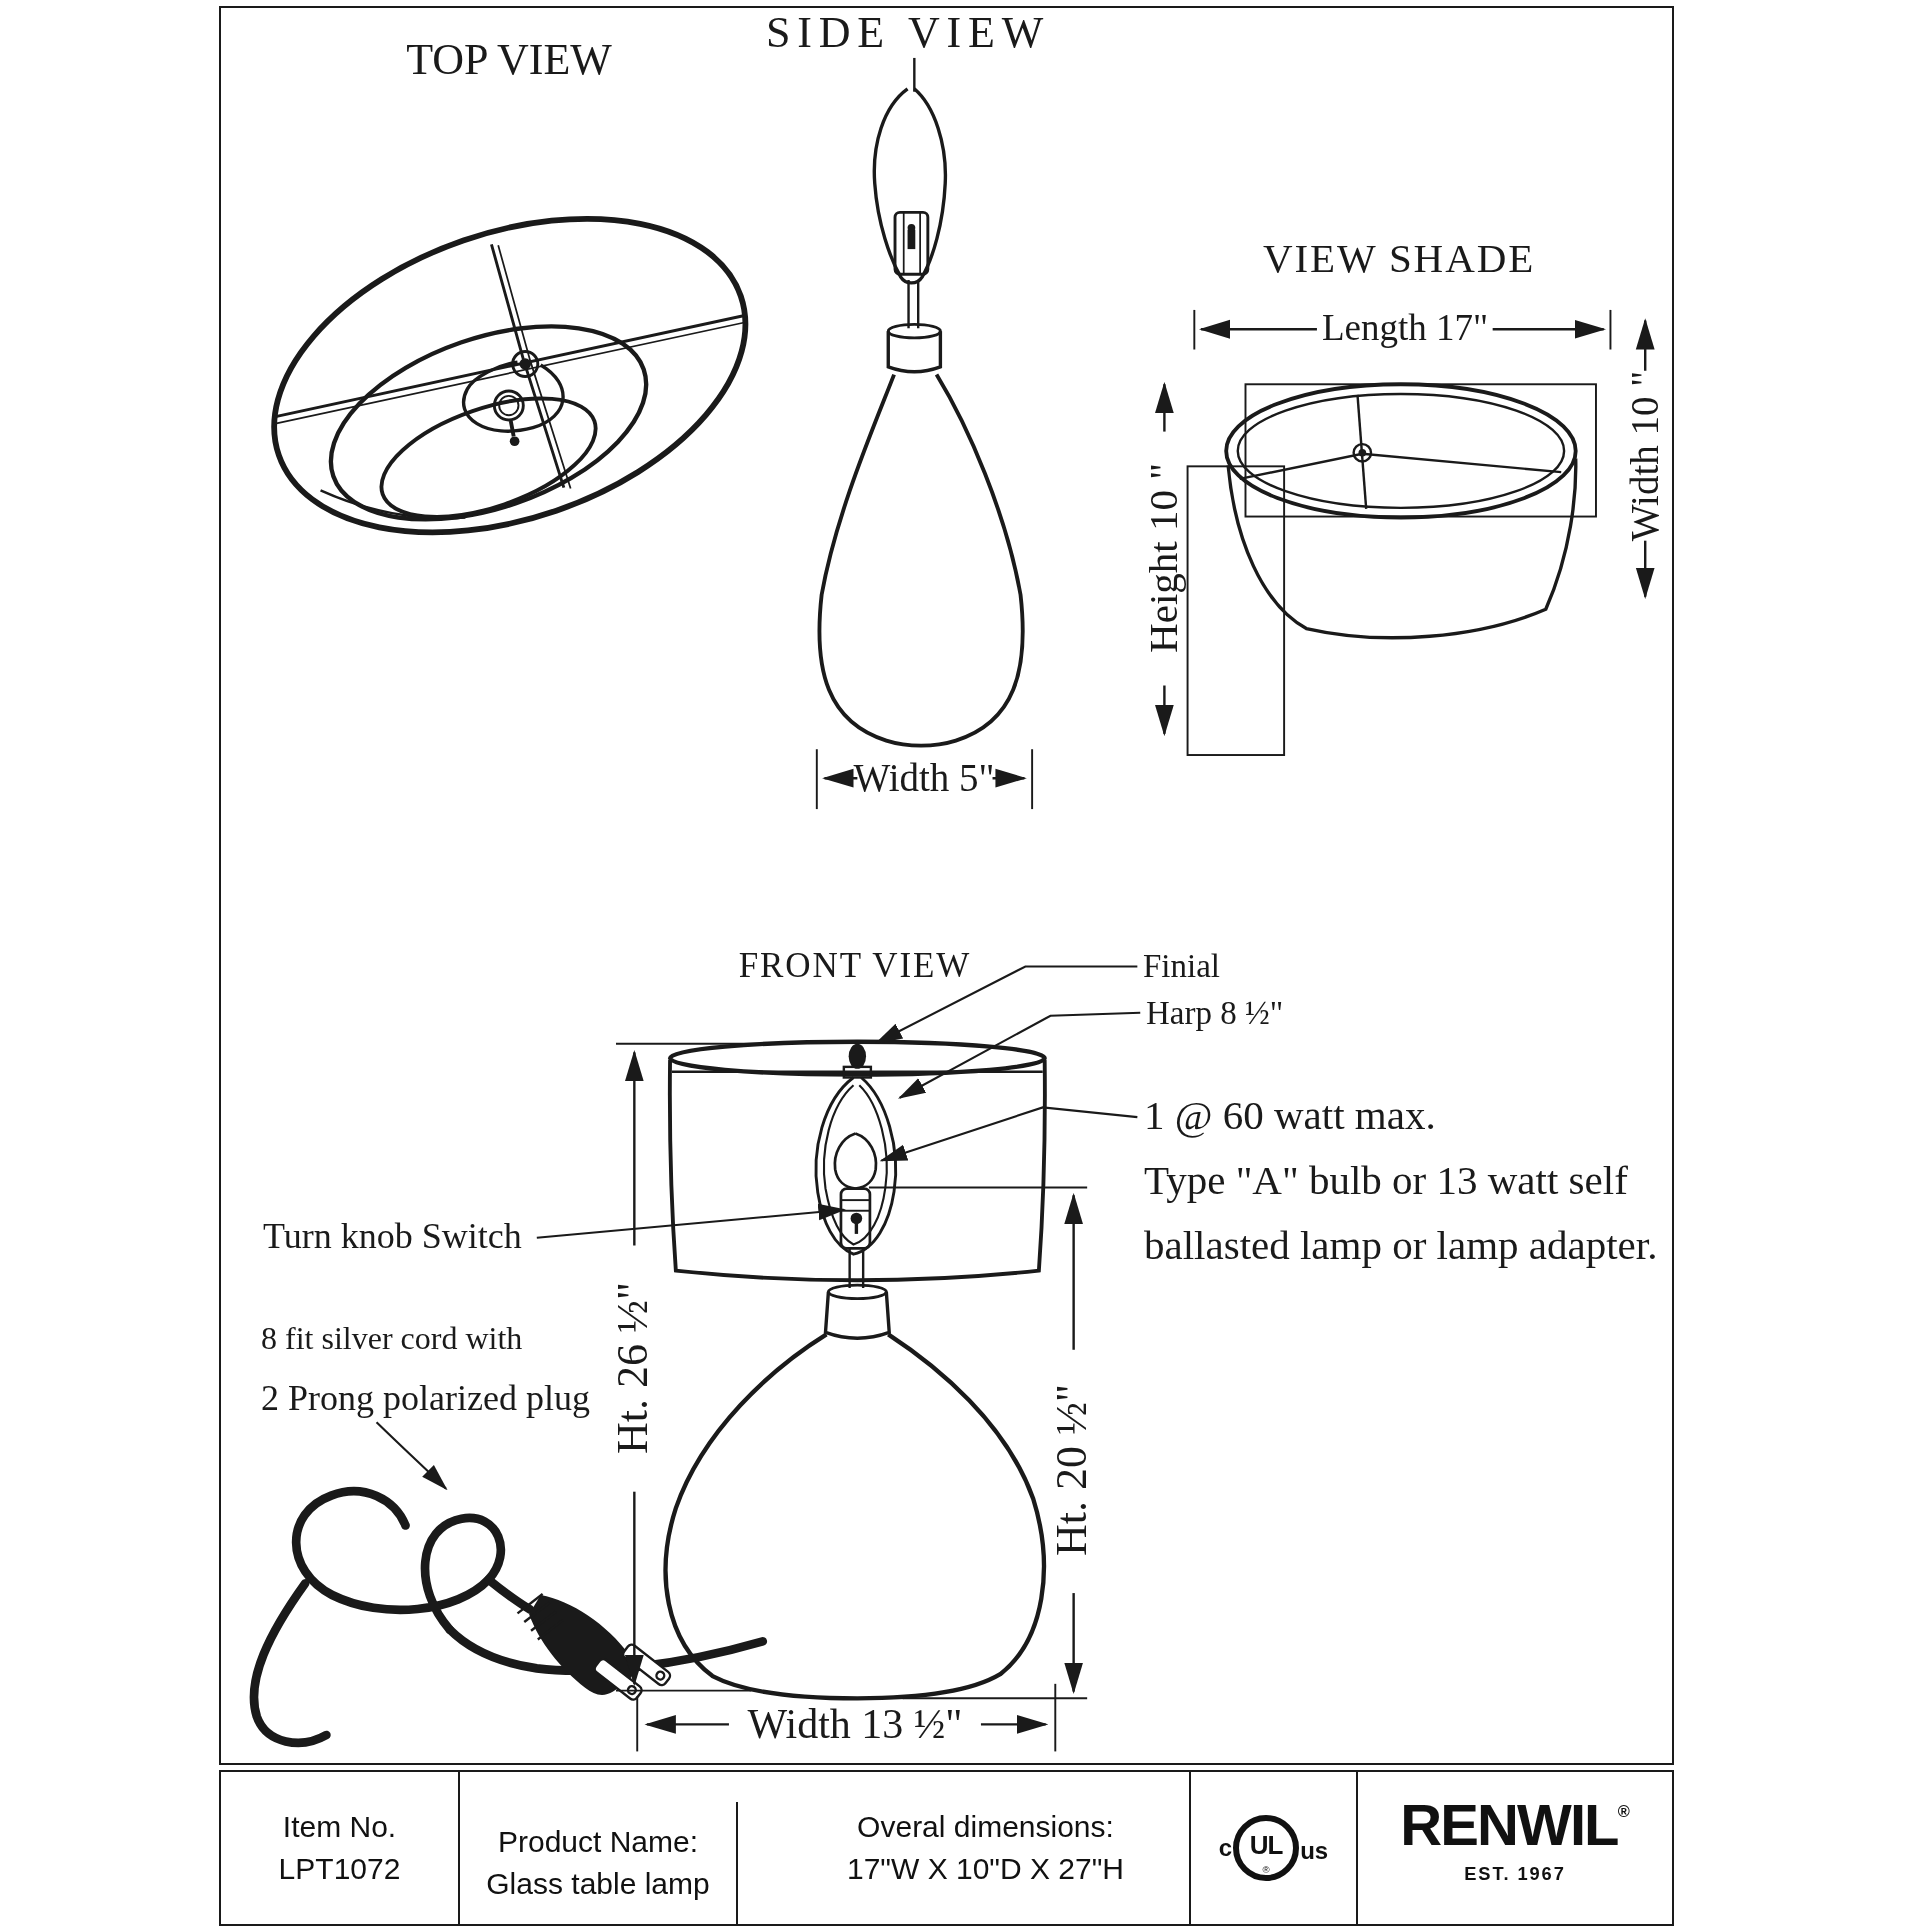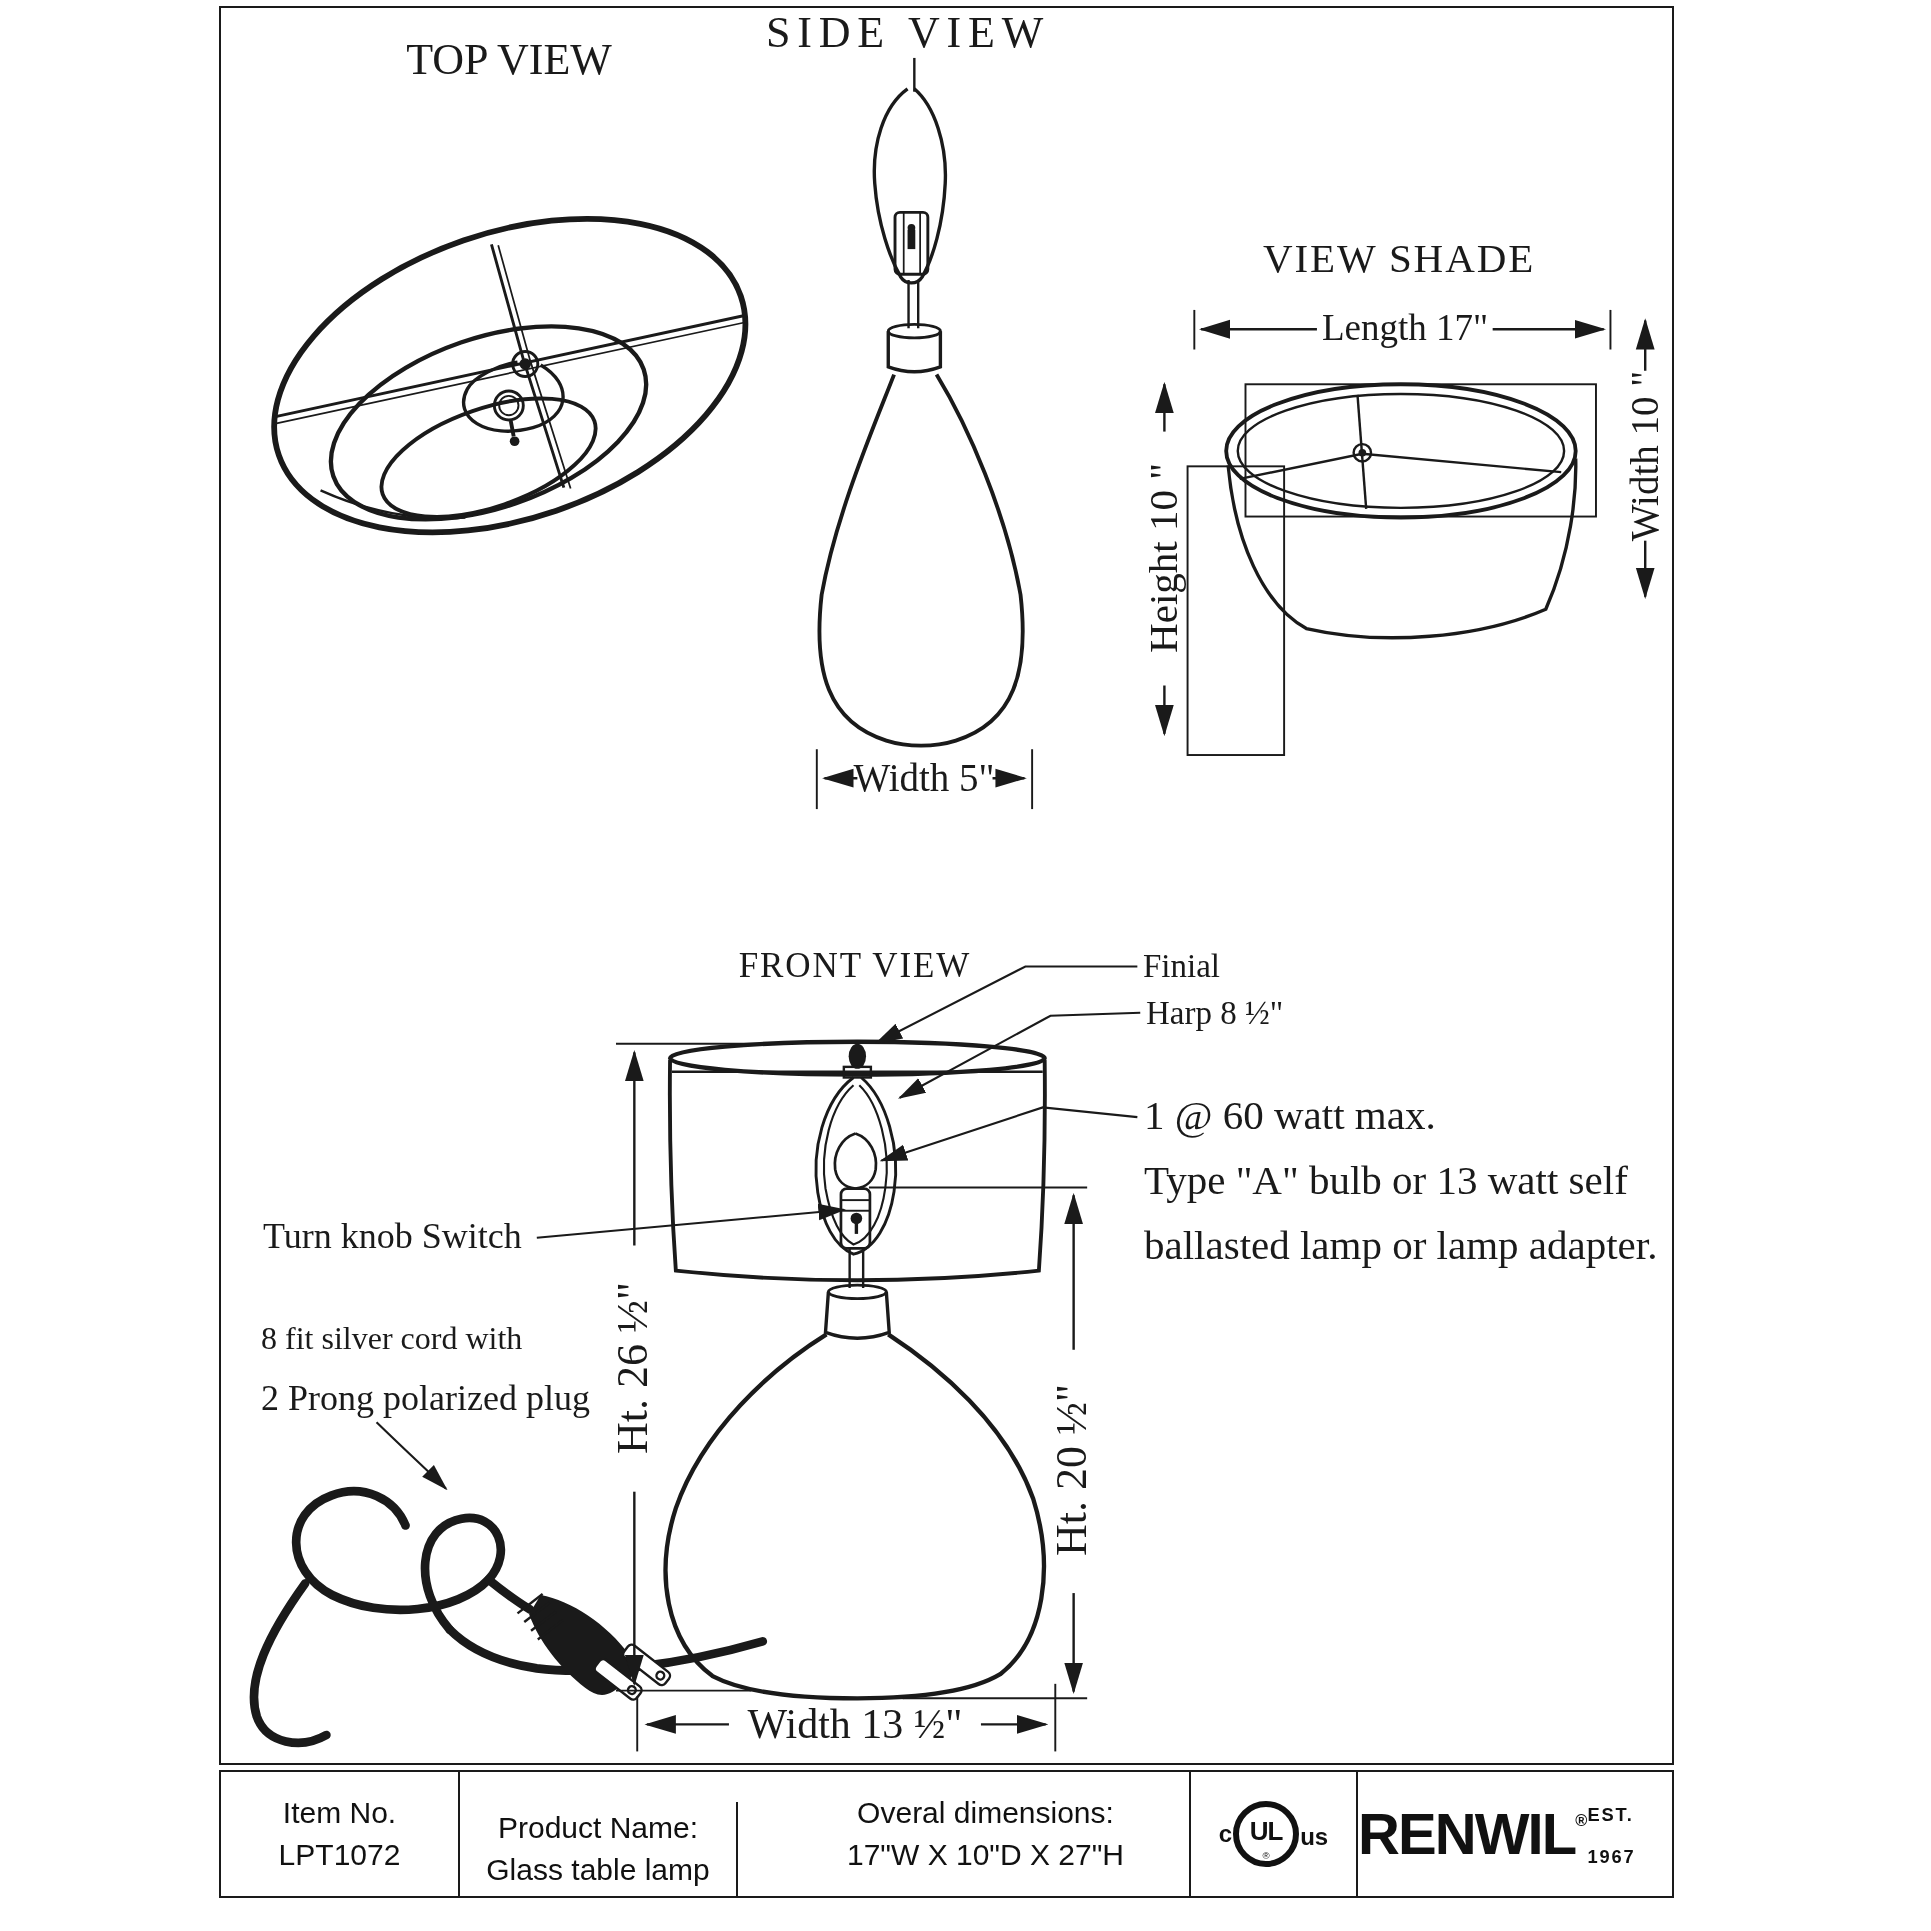--- a/index.html
+++ b/index.html
@@ -9,41 +9,41 @@
   }
   .frame {
     position:absolute; left:219px; top:5.8px; width:1455px; height:1759px;
     border:2.9px solid #1a1a1a; box-sizing:border-box; background:#ffffff;
   }
   svg.art { position:absolute; left:0; top:0; }
   .lbl { position:absolute; white-space:nowrap; transform:translate(-50%,-50%); line-height:1.1; }
   .lbl.left { transform:translate(0,-50%); }
   .lbl.rot { transform:translate(-50%,-50%) rotate(-90deg); }
   .spec-table {
-    position:absolute; left:219px; top:1770px; width:1455px; height:128px;
+    position:absolute; left:219px; top:1770px; width:1455px; height:156px;
     border:2.9px solid #1a1a1a; box-sizing:border-box; display:flex;
     font-family:"Liberation Sans","DejaVu Sans",sans-serif; background:#fff;justify-content:center;
   }
   .cell {
     border-right:2.9px solid #1a1a1a; box-sizing:border-box;
     display:flex; flex-direction:column; align-items:center; justify-content:center;
     font-size:30px; line-height:42px; color:#111;
   }
   .cell:last-child { border-right:none; }
   .c1 { flex:0 0 239px; } .c2 { flex:0 0 278px;margin-top:30px; } .c3 { flex:0 0 453px;padding-left:44px; } .c4 { flex:0 0 167px; } .c5 { flex:1; }
   .ul-wrap { display:flex; align-items:center; }
   .ul-c   { font-size:24px; font-weight:700; align-self:flex-end; margin-bottom:11.6px; }
   .ul-us  { font-size:24px; font-weight:700; align-self:flex-end; margin-bottom:8.7px; }
   .ul-circle {
     width:54px; height:54px; border:6.8px solid #111; border-radius:50%;
     position:relative; display:flex; align-items:center; justify-content:center; margin:0 1px;
   }
   .ul-letters { font-weight:700; font-size:26px; letter-spacing:-1px; margin-top:-5.8px; }
   .ul-reg { position:absolute; bottom:0px; left:50%; transform:translateX(-50%); font-size:9.7px; line-height:9.7px; }
-  .brand { display:flex; flex-direction:row; align-items:center; }
+  .brand { display:flex; flex-direction:column; align-items:center; }
   .brand-row { display:flex; align-items:flex-start; line-height:48px; }
   .brand-name { font-size:58px; font-weight:800; letter-spacing:-1.9px; color:#111; }
   .brand-reg { font-size:16.4px; line-height:16.4px; margin-top:1.9px; font-weight:700; }
   .brand-est { font-size:18.3px; font-weight:700; letter-spacing:1.9px; margin-top:3.9px; color:#111; }
 </style>
 </head>
 <body>
 
 <div class="page">
 

